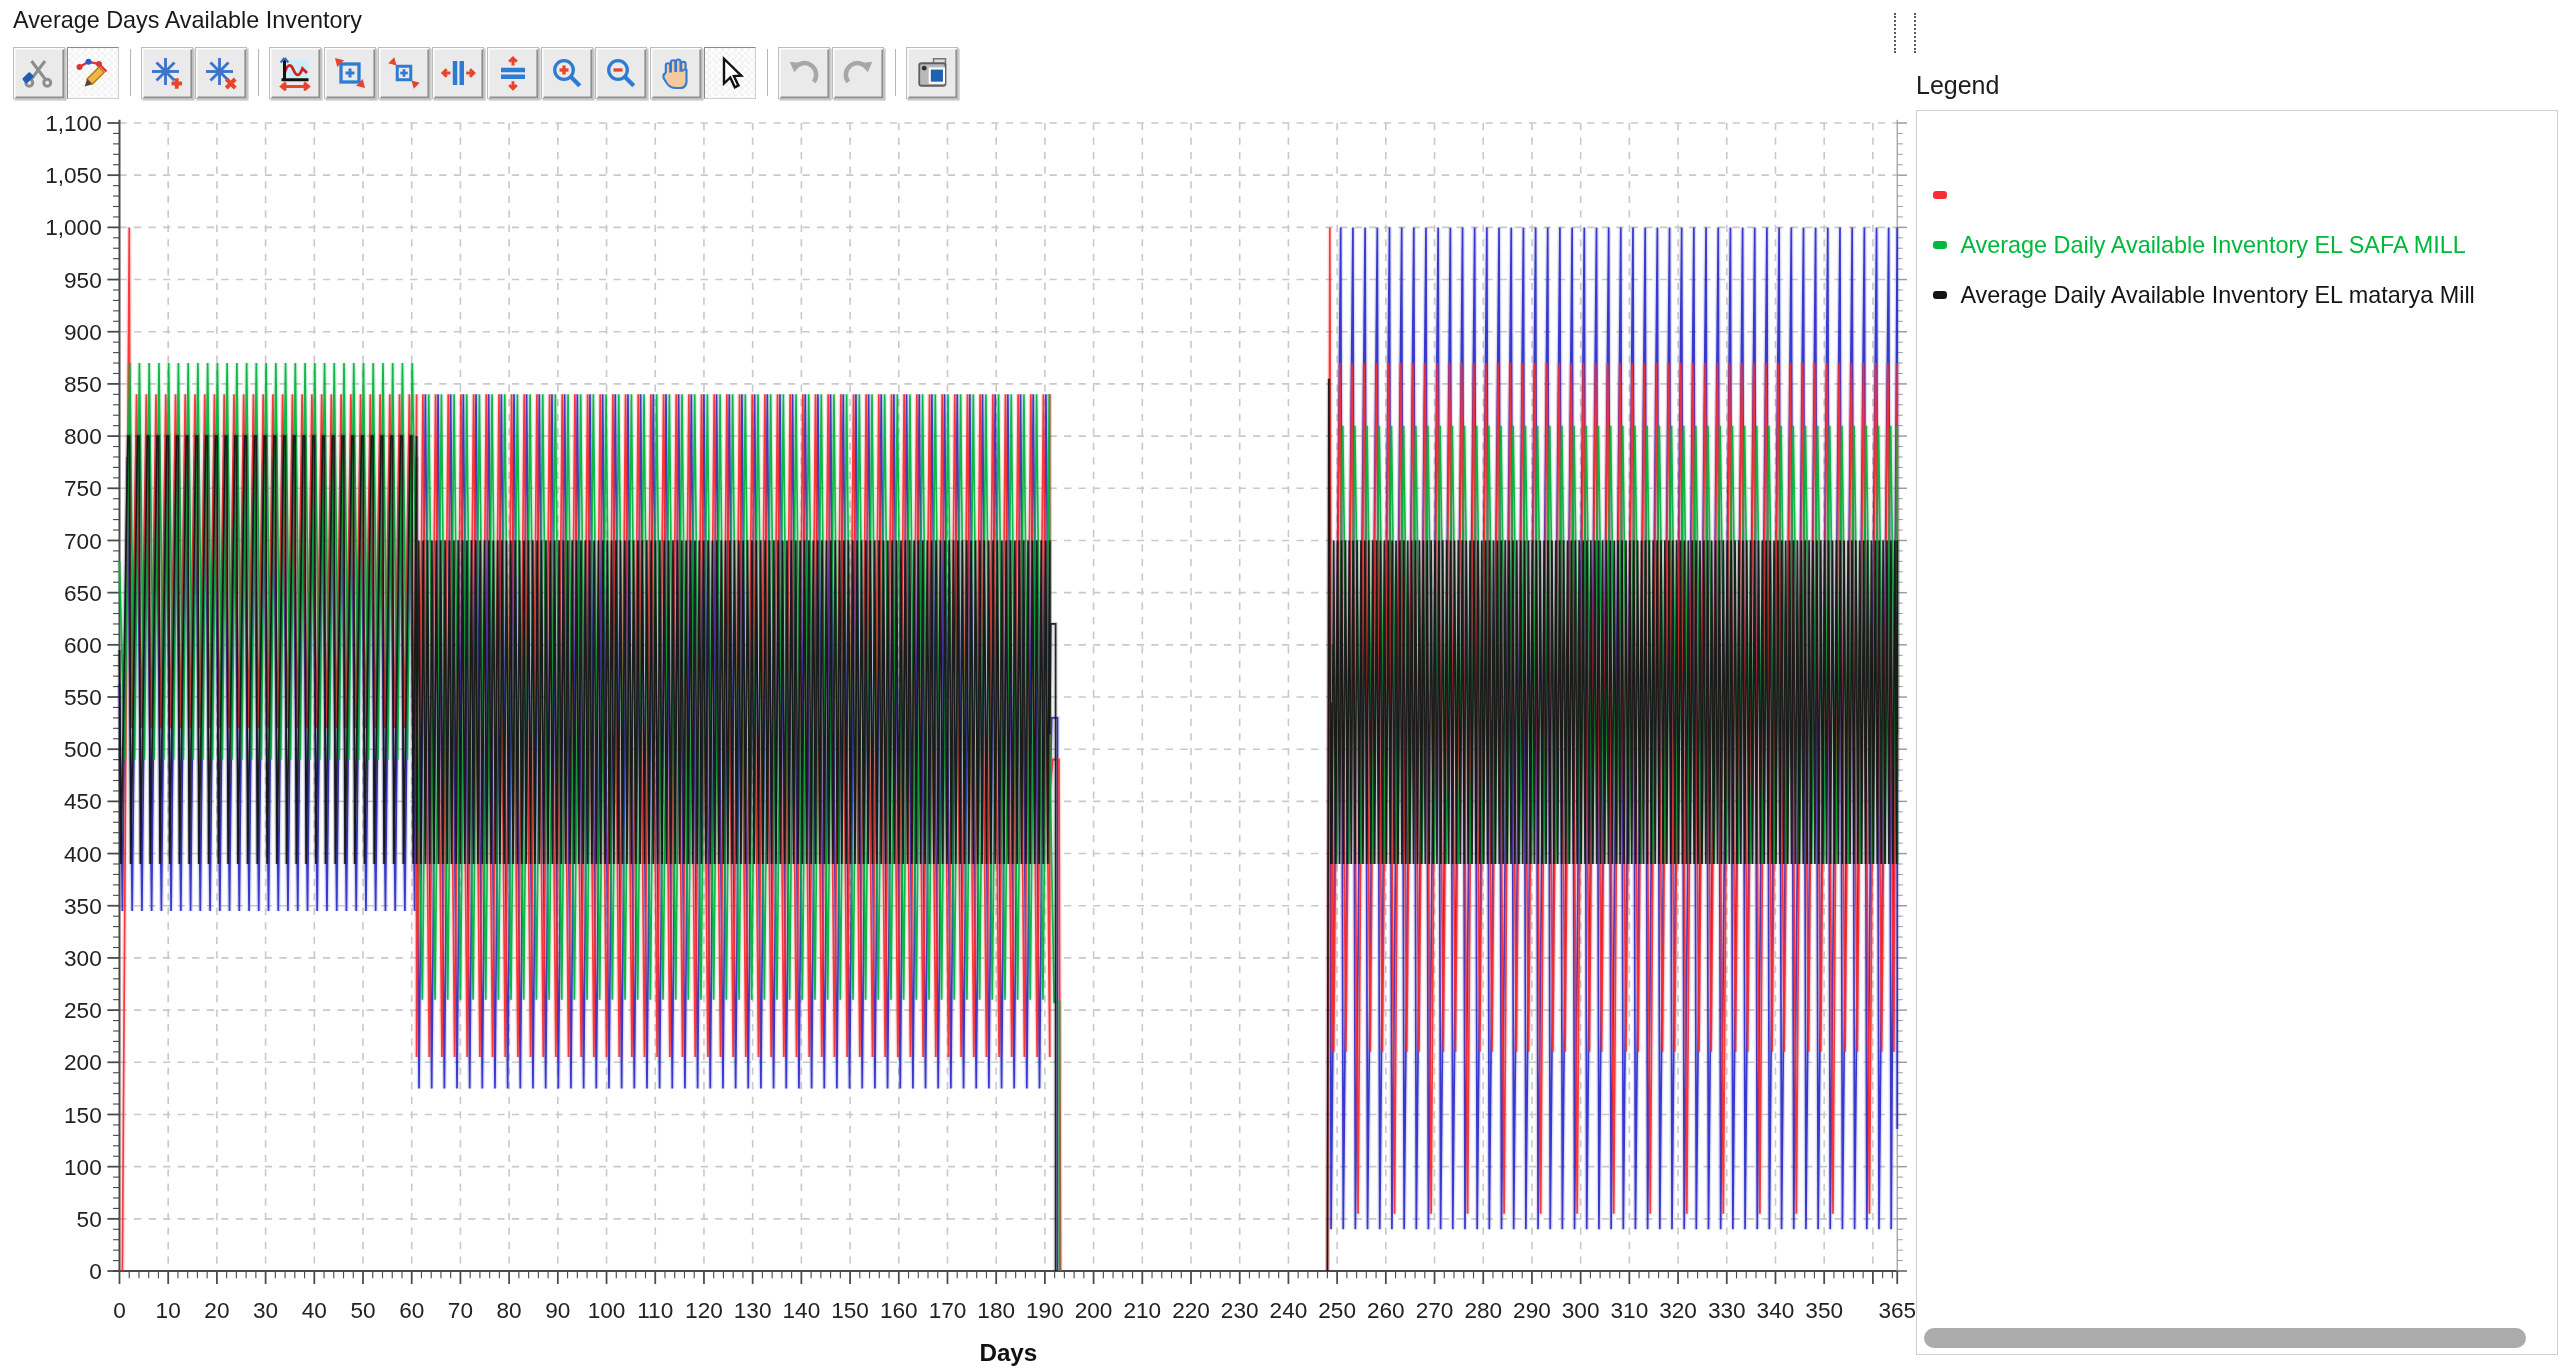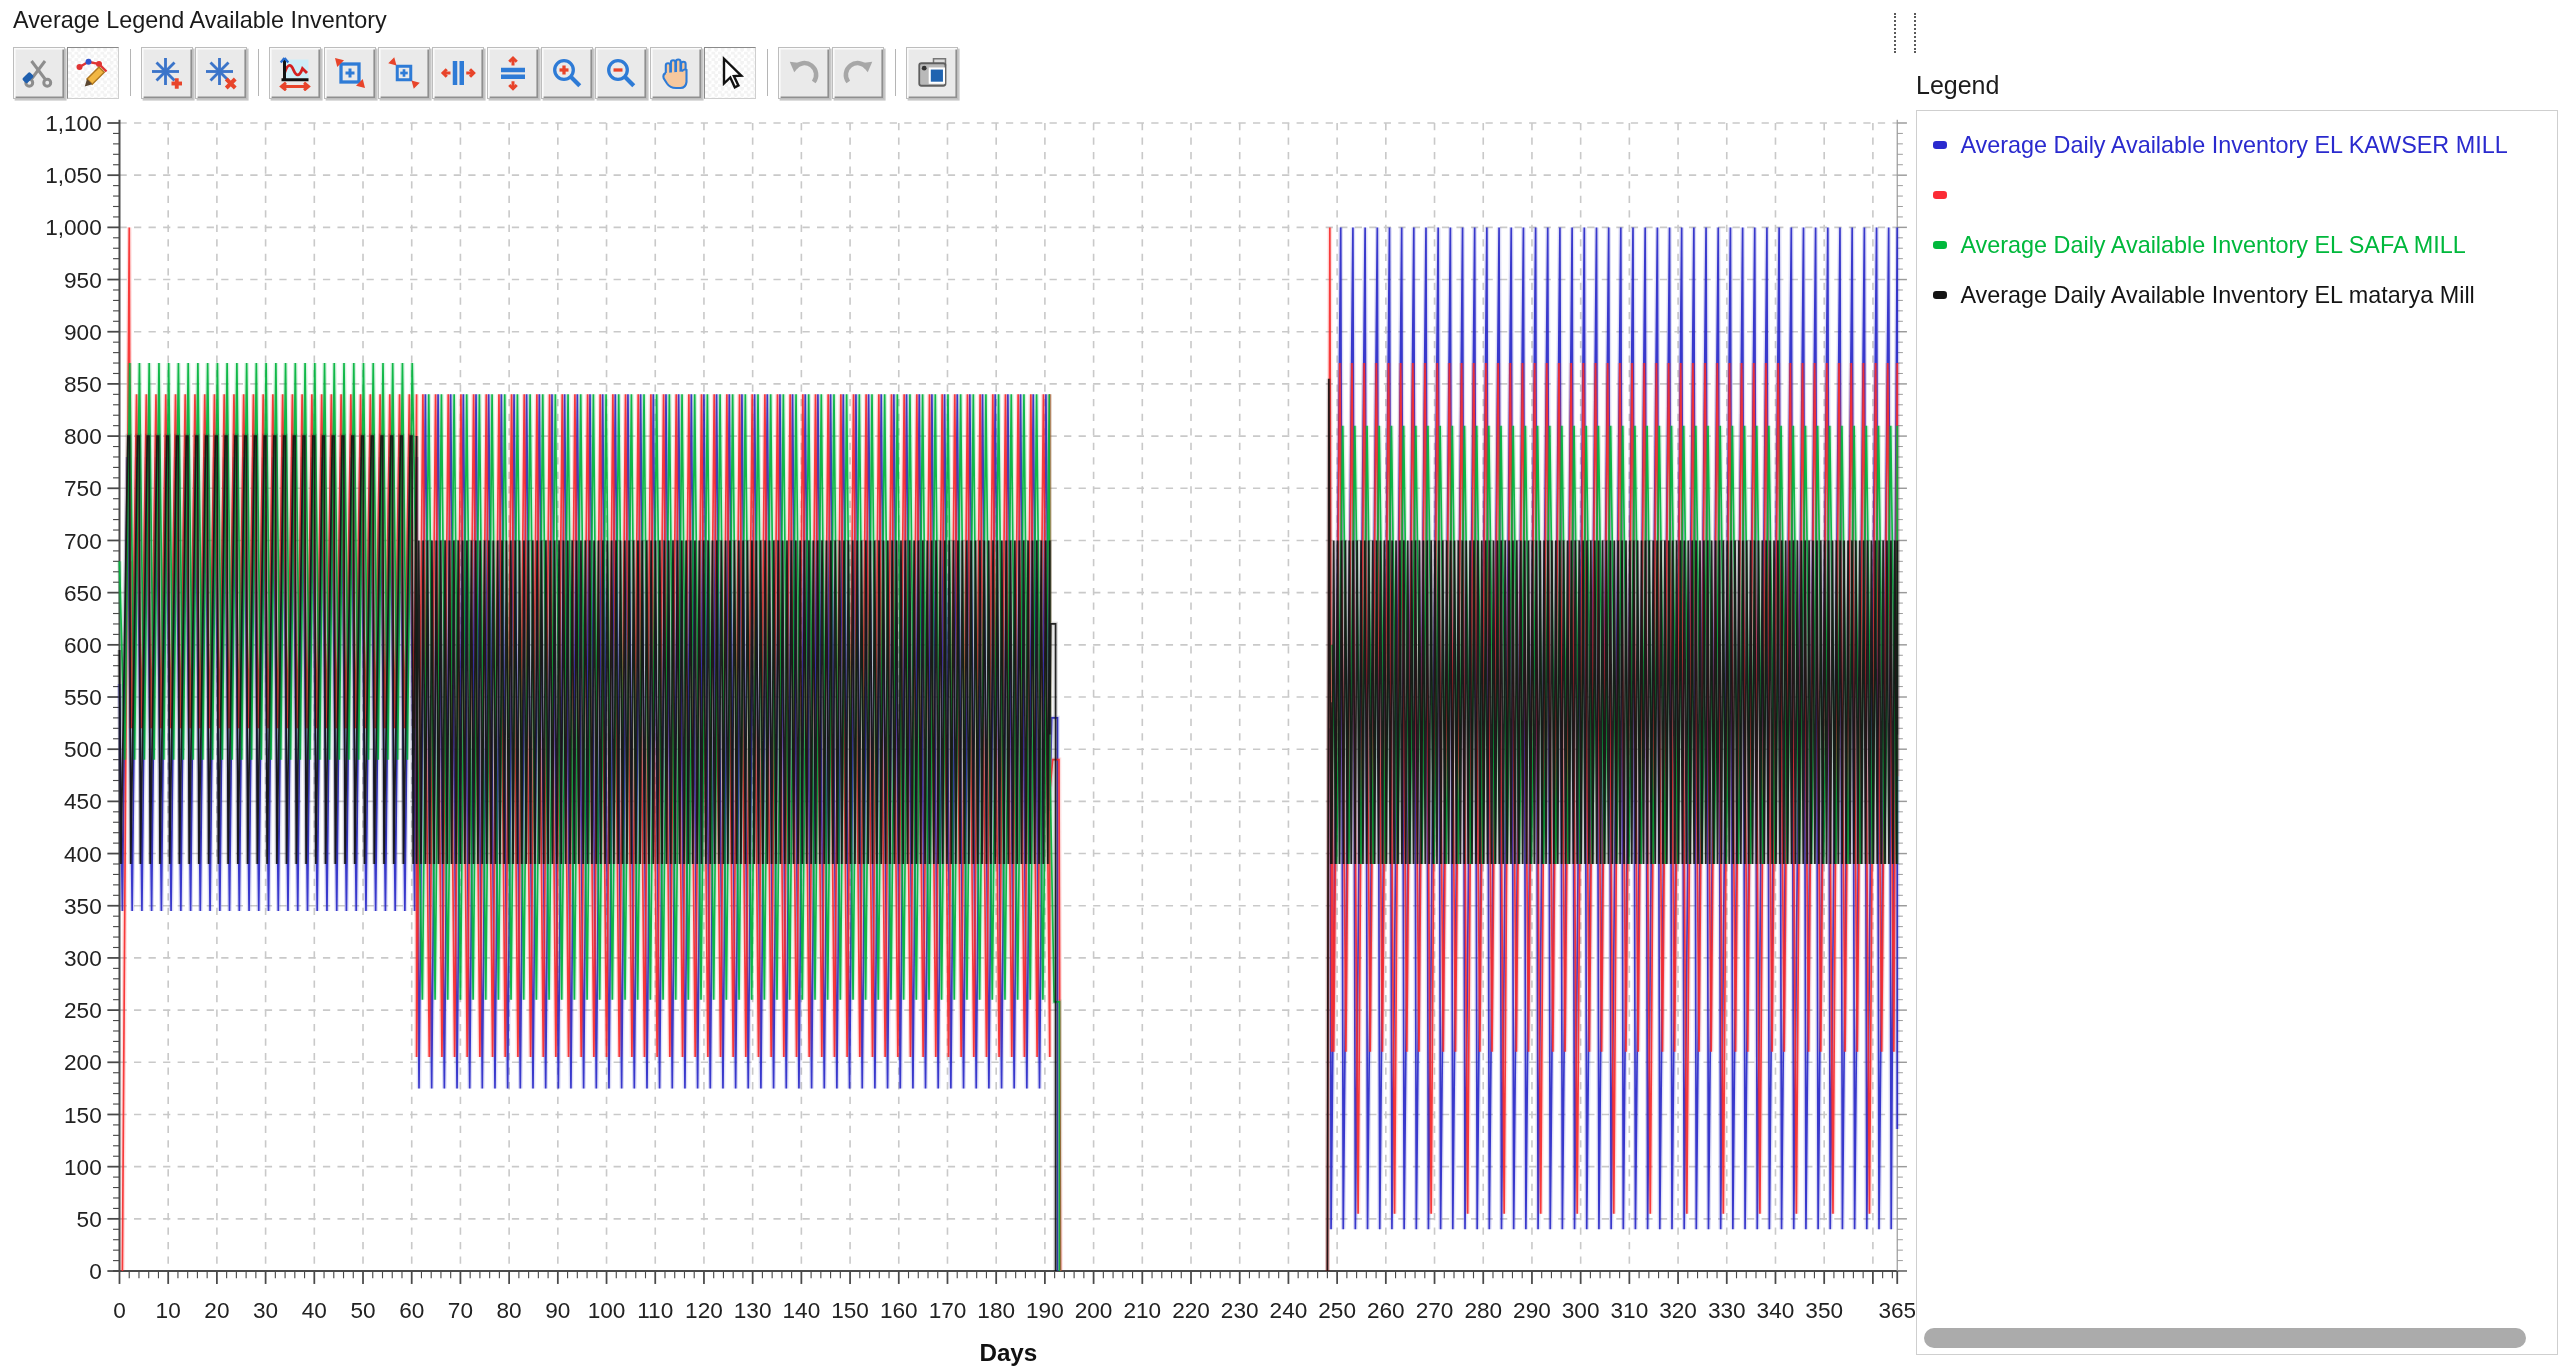--- a/index.html
+++ b/index.html
@@ -28,21 +28,21 @@
   .grip{position:absolute;top:13px;height:40px;width:0;border-left:2.4px dotted #5a5a5a;}
   .legend-list-btn{position:absolute;left:2518px;top:3.2px;width:39px;height:42px;cursor:pointer;}
   
   #chart-wrap{position:absolute;left:0;top:0;width:1915px;height:1369px;}
 </style>
 </head>
 <body>
 
 <div id="stage">
 
-  <div class="page-title">Average Legend Available Inventory</div>
+  <div class="page-title">Average Days Available Inventory</div>
 
   <div class="toolbar" id="toolbar">
       <div class="tbtn">
         <svg viewBox="0 0 24 24">
           <g stroke="#8d8d8d" stroke-width="2" fill="none">
             <line x1="7" y1="4" x2="16" y2="16"></line>
             <line x1="16" y1="4" x2="7" y2="16"></line>
             <circle cx="5.5" cy="18.5" r="2.3"></circle>
             <circle cx="17.5" cy="18.5" r="2.3"></circle>
           </g>
@@ -782,24 +782,20 @@
         <circle cx="10.5" cy="18" r="1.4"></circle>
           <line x1="13.5" y1="18" x2="19" y2="18"></line>
       </g>
     </svg>
   </div>
 
   <div class="legend-panel">
     <div class="legend-title">Legend</div>
     <div class="legend-box" id="legend-box">
       <div class="hscroll-thumb"></div>
-    <div class="legend-item" style="top: 18px;">
-          <span class="legend-marker" style="background: rgb(42, 42, 206);"></span>
-          <span class="legend-label" style="color: rgb(42, 42, 206);">Average Daily Available Inventory EL KAWSER MILL</span>
-        </div>
         <div class="legend-item" style="top: 68px;">
           <span class="legend-marker" style="background: rgb(251, 43, 53);"></span>
         </div>
         <div class="legend-item" style="top: 118px;">
           <span class="legend-marker" style="background: rgb(0, 184, 60);"></span>
           <span class="legend-label" style="color: rgb(0, 184, 60);">Average Daily Available Inventory EL SAFA MILL</span>
         </div>
         <div class="legend-item" style="top: 168px;">
           <span class="legend-marker" style="background: rgb(20, 20, 20);"></span>
           <span class="legend-label" style="color: rgb(20, 20, 20);">Average Daily Available Inventory EL matarya Mill</span>

